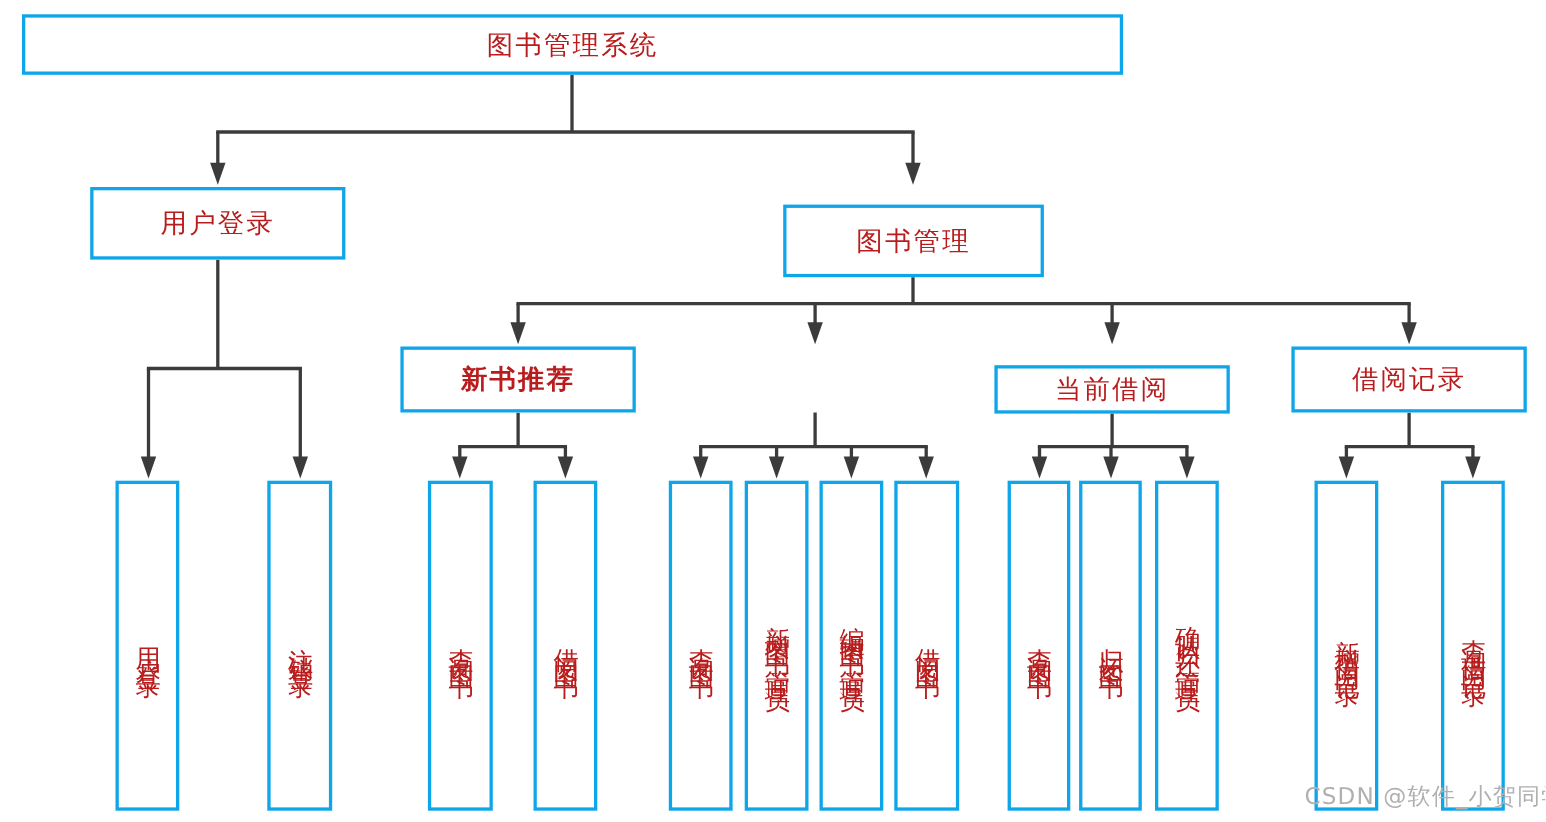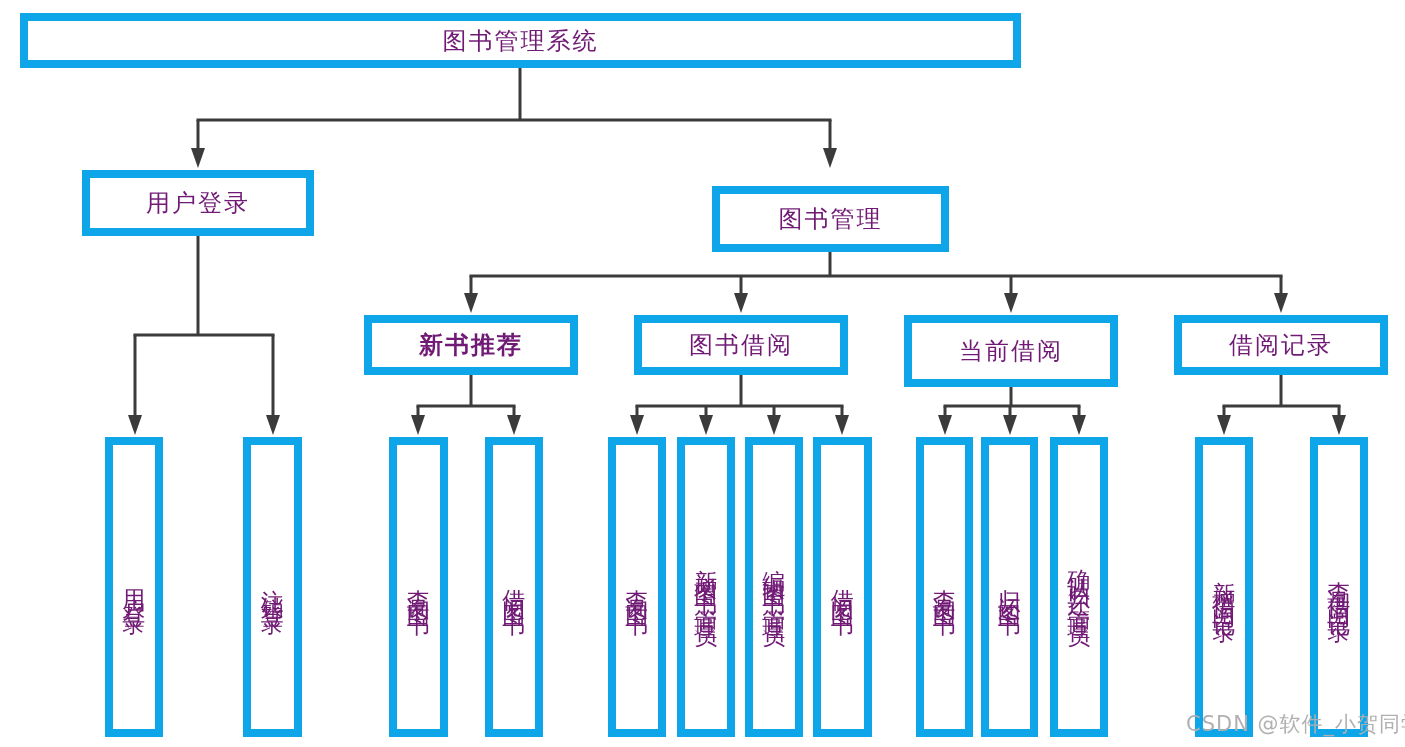--- a/index.html
+++ b/index.html
@@ -22,25 +22,25 @@
     fill: none;
   }
   .connectors polygon {
     fill: #3b3b3b;
     stroke: none;
   }
   .box {
     position: absolute;
     box-sizing: border-box;
     background: #ffffff;
-    border: 8px solid #0ea5e9;
+    border: 3px solid #0ea5e9;
     display: flex;
     align-items: center;
     justify-content: center;
-    color: #701a75;
+    color: #b91c1c;
   }
   .h-box {
     font-size: 24px;
     letter-spacing: 2px;
     white-space: nowrap;
   }
   .v-box {
     writing-mode: vertical-rl;
     text-orientation: mixed;
     font-size: 23px;
@@ -138,22 +138,21 @@
       <polygon points="1332,415 1346,415 1339,435"></polygon>
     </g>
   </svg>
 
   <div class="box h-box" style="left:20px; top:13px; width:1001px; height:55px;">图书管理系统</div>
 
   <div class="box h-box" style="left:82px; top:170px; width:232px; height:66px;">用户登录</div>
   <div class="box h-box" style="left:712px; top:186px; width:237px; height:66px;">图书管理</div>
 
   <div class="box h-box" style="left:364px; top:315px; width:214px; height:60px;font-weight:bold;">新书推荐</div>
-  <div class="box h-box" style="left:634px; top:315px; width:214px; height:60px;">图书借阅</div>
-  <div class="box h-box" style="left:904px; top:315px; width:214px; height:72px;">当前借阅</div>
+  <div class="box h-box" style="left:904px; top:332px; width:214px; height:44px;">当前借阅</div>
   <div class="box h-box" style="left:1174px; top:315px; width:214px; height:60px;">借阅记录</div>
 
   <div class="box v-box" style="left:105px; top:437px; width:58px; height:300px;">用户登录</div>
   <div class="box v-box" style="left:243px; top:437px; width:59px; height:300px;">注销登录</div>
 
   <div class="box v-box" style="left:389px; top:437px; width:59px; height:300px;">查询图书</div>
   <div class="box v-box" style="left:485px; top:437px; width:58px; height:300px;">借阅图书</div>
 
   <div class="box v-box" style="left:608px; top:437px; width:58px; height:300px;">查询图书</div>
   <div class="box v-box" style="left:677px; top:437px; width:58px; height:300px;">新增图书（管理员）</div>

